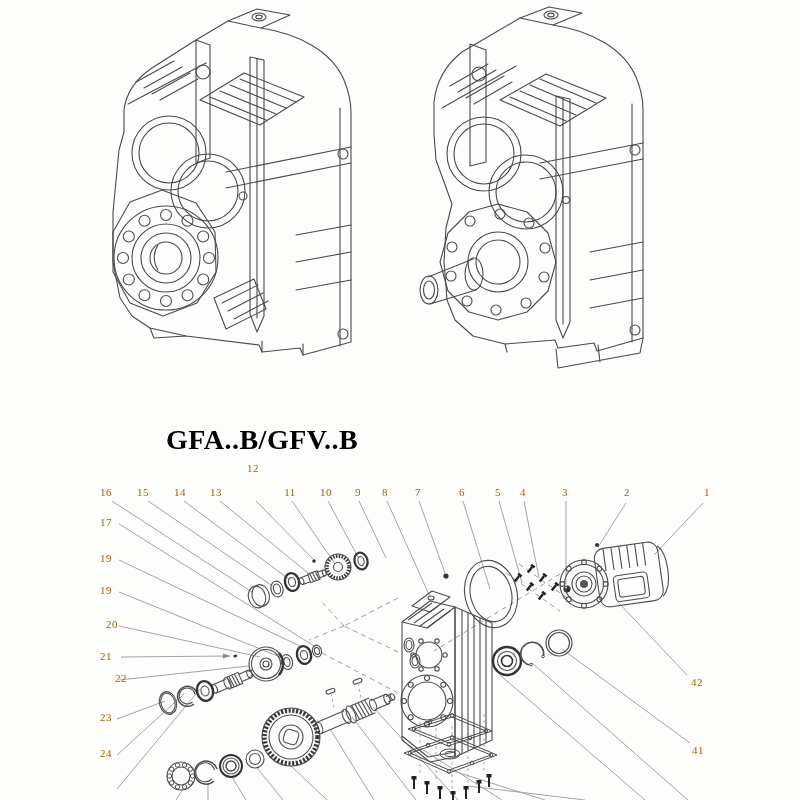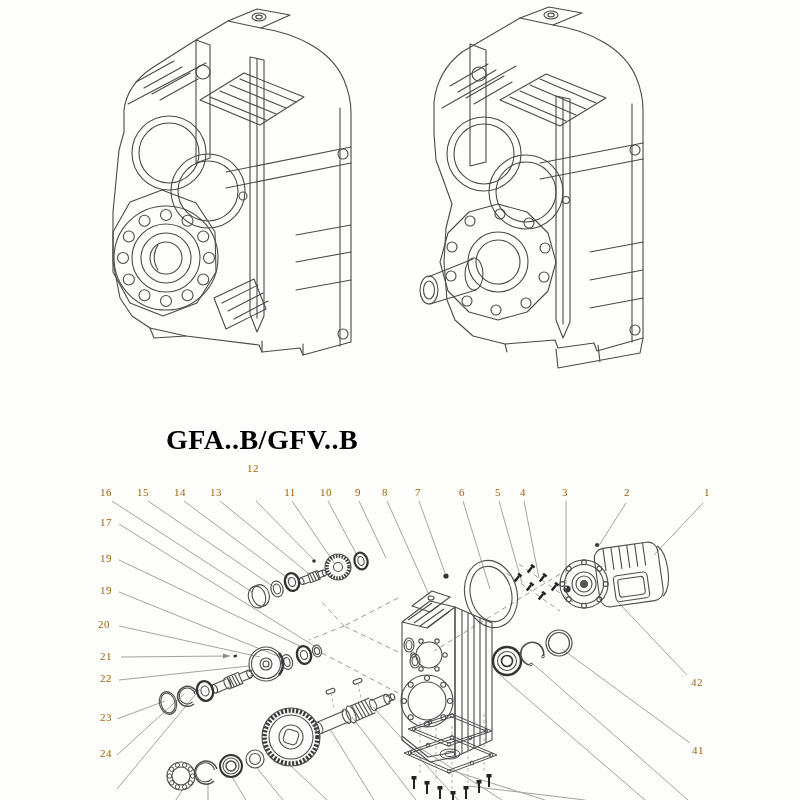--- a/index.html
+++ b/index.html
@@ -475,23 +475,23 @@
 <div class="co" style="left:462px;top:492px;">6</div>
 <div class="co" style="left:498px;top:492px;">5</div>
 <div class="co" style="left:523px;top:492px;">4</div>
 <div class="co" style="left:565px;top:492px;">3</div>
 <div class="co" style="left:627px;top:492px;">2</div>
 <div class="co" style="left:707px;top:492px;">1</div>
 
 <div class="co" style="left:106px;top:522px;">17</div>
 <div class="co" style="left:106px;top:558px;">19</div>
 <div class="co" style="left:106px;top:590px;">19</div>
-<div class="co" style="left:104px;top:624px;">20</div>
+<div class="co" style="left:112px;top:624px;">20</div>
 <div class="co" style="left:106px;top:656px;">21</div>
-<div class="co" style="left:106px;top:678px;">22</div>
+<div class="co" style="left:121px;top:678px;">22</div>
 <div class="co" style="left:106px;top:717px;">23</div>
 <div class="co" style="left:106px;top:753px;">24</div>
 <div class="co" style="left:106px;top:788px;margin-top:23px;">25</div>
 
 <div class="co" style="left:697px;top:682px;">42</div>
 <div class="co" style="left:698px;top:750px;">41</div>
 
 </div>
 
 </body></html>

